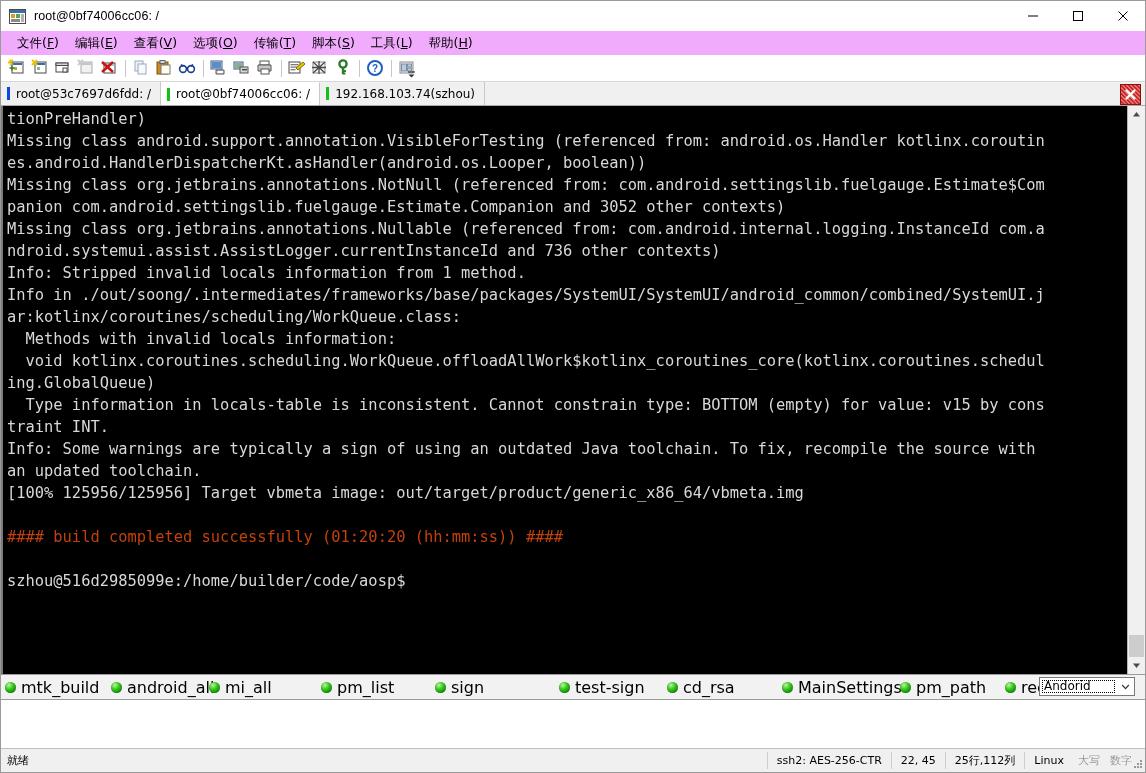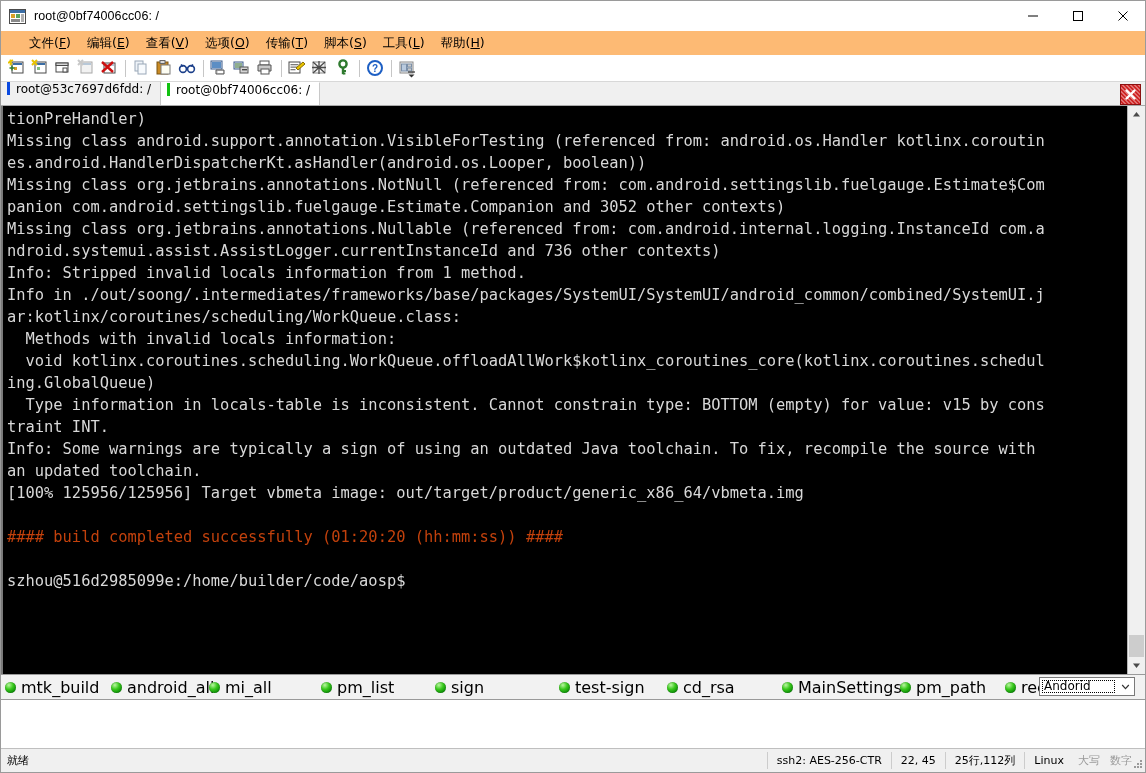--- a/index.html
+++ b/index.html
@@ -60,24 +60,24 @@
     display: flex;
     align-items: center;
     justify-content: center;
   }
   .win-btn svg { display: block; }
 
   
   .menubar {
     height: 24px;
     min-height: 24px;
-    background: #fdba74;
-    display: flex;
-    align-items: center;
-    padding-left: 20px;
+    background: #f0abfc;
+    display: flex;
+    align-items: center;
+    padding-left: 8px;
   }
   .menu-item {
     font-size: 12.5px;
     color: #000000;
     padding: 3px 8px 3px 8px;
     white-space: nowrap;
     font-family: "DejaVu Sans", "Liberation Sans", sans-serif;
   }
   .menu-item u { text-decoration: underline; }
 
@@ -123,20 +123,21 @@
     height: 23px;
     min-height: 23px;
     background: #f0f0f0;
     display: flex;
     align-items: stretch;
     border-bottom: 1px solid #a9a9a9;
     position: relative;
   }
   .tab {
     display: flex;
+    align-items: center;
     padding: 0 9px 0 6px;
     font-size: 12px;
     color: #000;
     background: #f0f0f0;
     border-right: 1px solid #c8c8c8;
     white-space: nowrap;
     font-family: "DejaVu Sans", "Liberation Sans", sans-serif;
   }
   .tab.active {
     background: #ffffff;
@@ -532,20 +533,24 @@
 
   <div class="tabbar">
     <div class="tab">
       <span class="tab-marker" style="background:#0a49e0"></span>
       <span>root@53c7697d6fdd: /</span>
     </div>
     <div class="tab active">
       <span class="tab-marker" style="background:#12c212"></span>
       <span>root@0bf74006cc06: /</span>
     </div>
+    <div class="tab">
+      <span class="tab-marker" style="background:#12c212"></span>
+      <span>192.168.103.74(szhou)</span>
+    </div>
     <div class="tabbar-spacer"></div>
     <div class="tab-close">
       <svg width="13" height="13" viewBox="0 0 13 13" style="position:relative;z-index:2">
         <path d="M2.5 2.5 L10.5 10.5 M10.5 2.5 L2.5 10.5" stroke="#ffffff" stroke-width="2.4" stroke-linecap="round"></path>
       </svg>
     </div>
   </div>
 
   <div class="term-wrap">
     <div class="term" id="terminal"><div class="line">tionPreHandler)</div><div class="line">Missing class android.support.annotation.VisibleForTesting (referenced from: android.os.Handler kotlinx.coroutin</div><div class="line">es.android.HandlerDispatcherKt.asHandler(android.os.Looper, boolean))</div><div class="line">Missing class org.jetbrains.annotations.NotNull (referenced from: com.android.settingslib.fuelgauge.Estimate$Com</div><div class="line">panion com.android.settingslib.fuelgauge.Estimate.Companion and 3052 other contexts)</div><div class="line">Missing class org.jetbrains.annotations.Nullable (referenced from: com.android.internal.logging.InstanceId com.a</div><div class="line">ndroid.systemui.assist.AssistLogger.currentInstanceId and 736 other contexts)</div><div class="line">Info: Stripped invalid locals information from 1 method.</div><div class="line">Info in ./out/soong/.intermediates/frameworks/base/packages/SystemUI/SystemUI/android_common/combined/SystemUI.j</div><div class="line">ar:kotlinx/coroutines/scheduling/WorkQueue.class:</div><div class="line">  Methods with invalid locals information:</div><div class="line">  void kotlinx.coroutines.scheduling.WorkQueue.offloadAllWork$kotlinx_coroutines_core(kotlinx.coroutines.schedul</div><div class="line">ing.GlobalQueue)</div><div class="line">  Type information in locals-table is inconsistent. Cannot constrain type: BOTTOM (empty) for value: v15 by cons</div><div class="line">traint INT.</div><div class="line">Info: Some warnings are typically a sign of using an outdated Java toolchain. To fix, recompile the source with</div><div class="line">an updated toolchain.</div><div class="line">[100% 125956/125956] Target vbmeta image: out/target/product/generic_x86_64/vbmeta.img</div><div class="line"></div><div class="line green">#### build completed successfully (01:20:20 (hh:mm:ss)) ####</div><div class="line"></div><div class="line">szhou@516d2985099e:/home/builder/code/aosp$</div></div>

